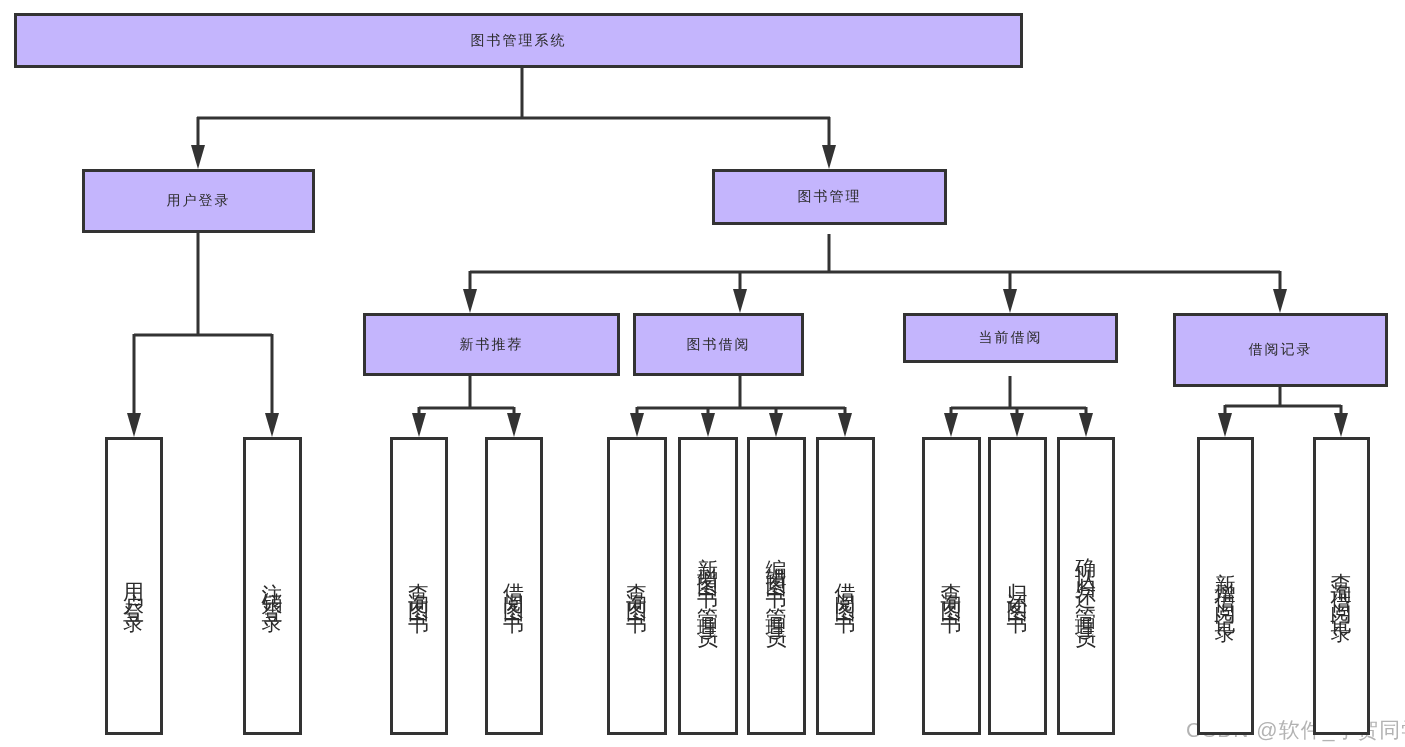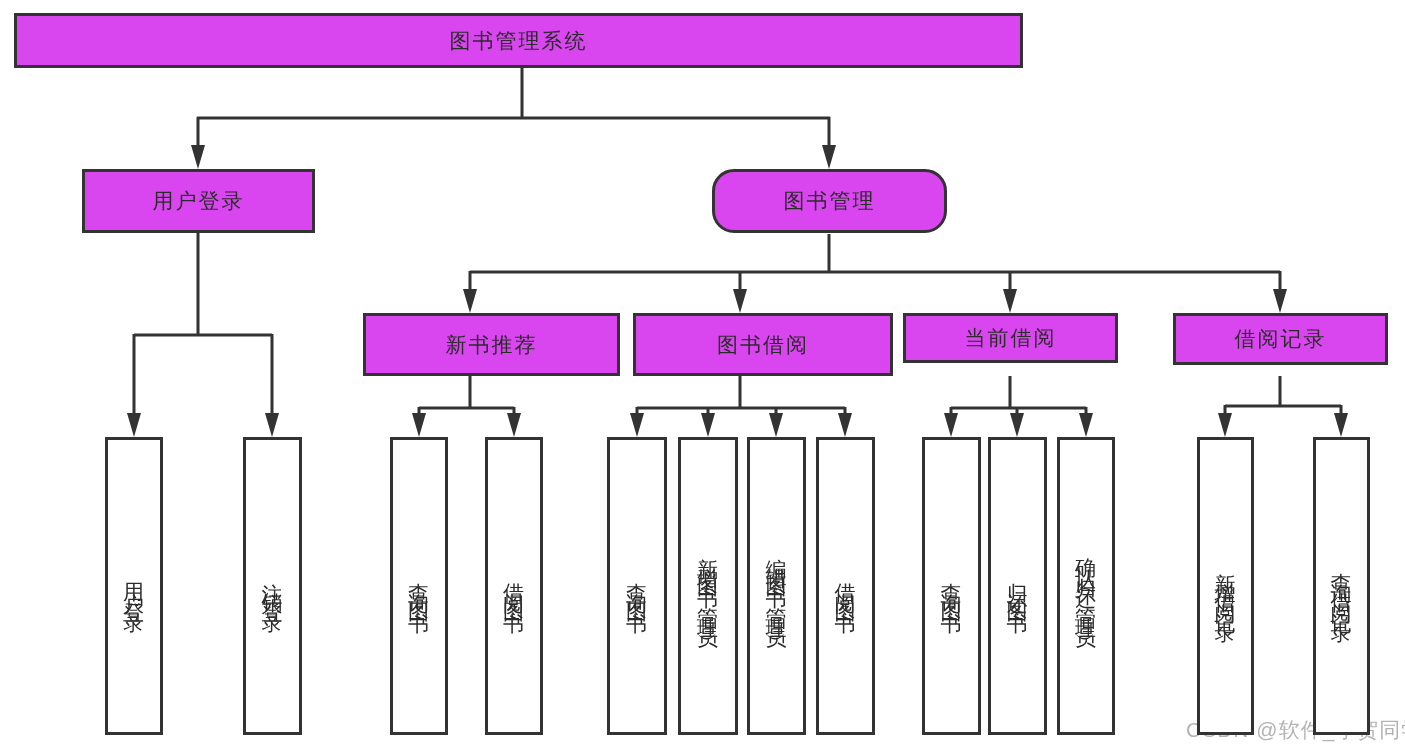--- a/index.html
+++ b/index.html
@@ -13,25 +13,25 @@
   }
   #wires {
     position: absolute;
     left: 0; top: 0;
     z-index: 1;
   }
   .hbox {
     position: absolute;
     box-sizing: border-box;
     border: 3px solid #333333;
-    background: #d946ef;
+    background: #c4b5fd;
     display: flex;
     align-items: center;
     justify-content: center;
-    font-size: 21px;
+    font-size: 14px;
     letter-spacing: 2px;
     color: #2b2b2b;
     z-index: 3;
   }
   .vbox {
     position: absolute;
     box-sizing: border-box;
     top: 437px;
     height: 298px;
     width: 58px;
@@ -57,25 +57,25 @@
     top: 716px;
     font-size: 21px;
     letter-spacing: 1px;
     color: #b3b3b3;
     z-index: 2;
     white-space: nowrap;
   }
   
   #n-root  { left: 14px;   top: 13px;  width: 1009px; height: 55px; }
   #n-login { left: 82px;   top: 169px; width: 233px;  height: 64px; }
-  #n-mgmt  { left: 712px;  top: 169px; width: 235px;  height: 64px; border-radius: 22px; }
+  #n-mgmt  { left: 712px;  top: 169px; width: 235px;  height: 56px; }
   #n-nbr   { left: 363px;  top: 313px; width: 257px;  height: 63px; }
-  #n-bb    { left: 633px;  top: 313px; width: 260px;  height: 63px; }
+  #n-bb    { left: 633px;  top: 313px; width: 171px;  height: 63px; }
   #n-cb    { left: 903px;  top: 313px; width: 215px;  height: 50px; }
-  #n-br    { left: 1173px; top: 313px; width: 215px;  height: 52px; }
+  #n-br    { left: 1173px; top: 313px; width: 215px;  height: 74px; }
   #l-a1 { left: 105px;  width: 58px; }
   #l-a2 { left: 243px;  width: 59px; }
   #l-b1 { left: 390px;  width: 58px; }
   #l-b2 { left: 485px;  width: 58px; }
   #l-c1 { left: 607px;  width: 60px; }
   #l-c2 { left: 678px;  width: 60px; }
   #l-c3 { left: 747px;  width: 59px; }
   #l-c4 { left: 816px;  width: 59px; }
   #l-d1 { left: 922px;  width: 59px; }
   #l-d2 { left: 988px;  width: 59px; }

